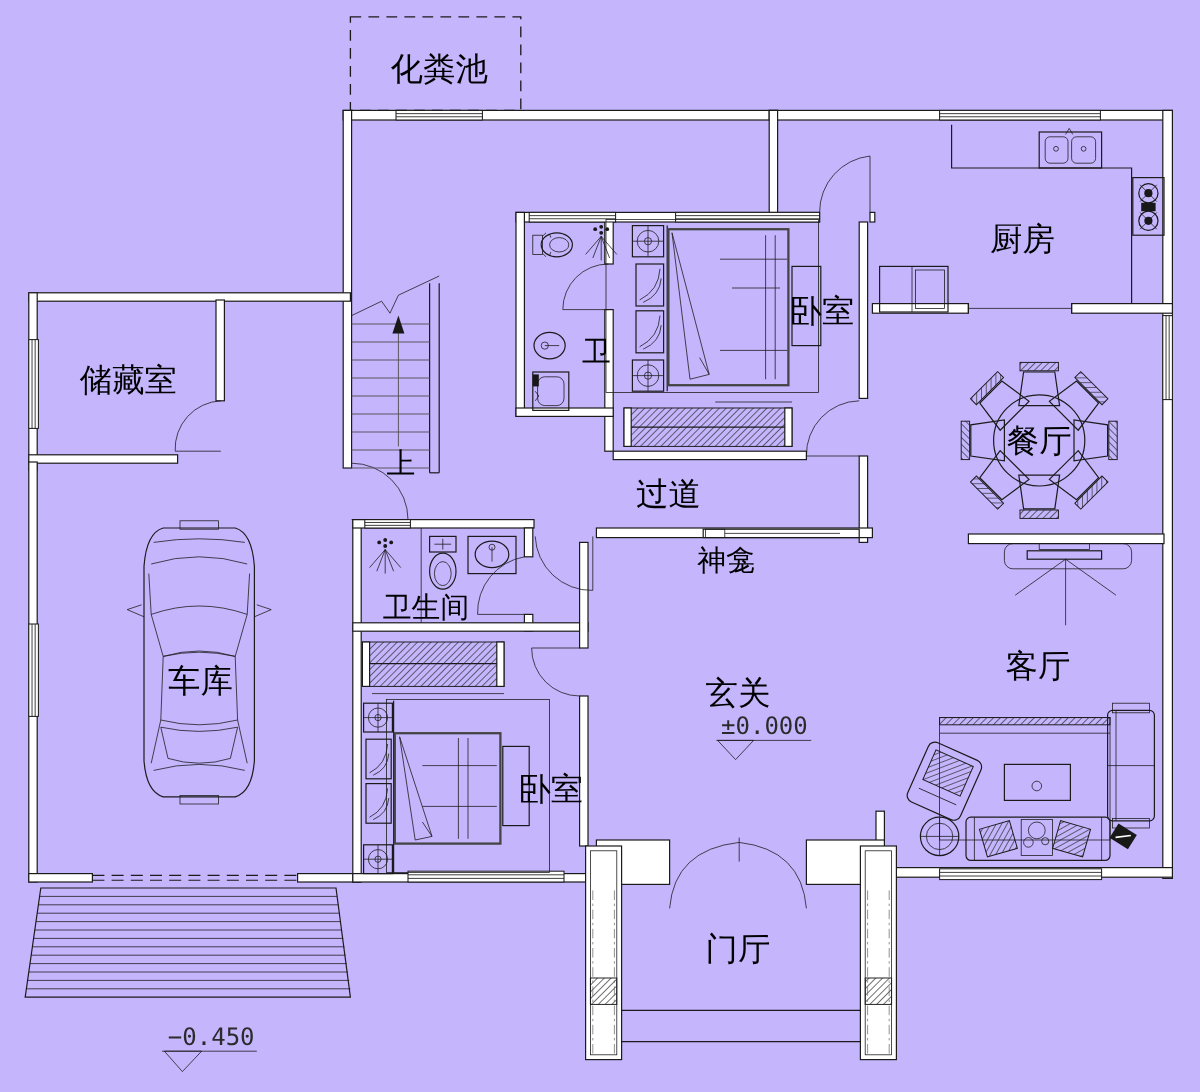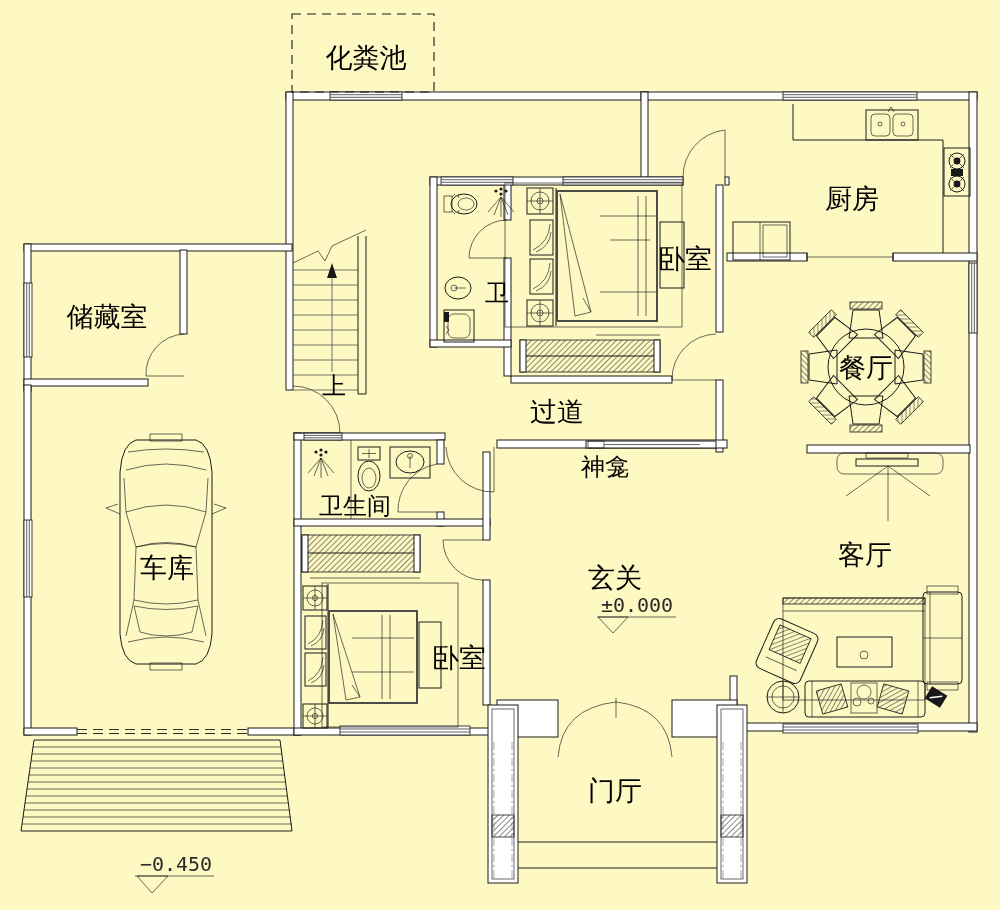--- a/index.html
+++ b/index.html
@@ -1,16 +1,16 @@
 <!DOCTYPE html>
 <html><head>
 <meta charset="utf-8">
 <style>
   html,body{margin:0;padding:0;background:#fff;}
-  .stage{position:relative;width:1000px;height:910px;background:#fef9c3;overflow:hidden;
+  .stage{position:relative;width:1000px;height:910px;background:#c4b5fd;overflow:hidden;
          font-family:"DejaVu Sans","Liberation Sans",sans-serif;}
   svg{display:block}
   .w{fill:#fff;stroke:#1b1b1b;stroke-width:1;}
   .ln{fill:none;stroke:#1b1b1b;stroke-width:1;}
   .tn{fill:none;stroke:#1b1b1b;stroke-width:.65;}
   .tk{fill:none;stroke:#444;stroke-width:1.9;}
   .gray{fill:none;stroke:#555;stroke-width:.8;}
   .winbg{fill:#fff;stroke:#1b1b1b;stroke-width:.85;}
   .winln{stroke:#1b1b1b;stroke-width:.7;}
   .dashwall{fill:none;stroke:#1b1b1b;stroke-width:1.1;stroke-dasharray:9 6;}

